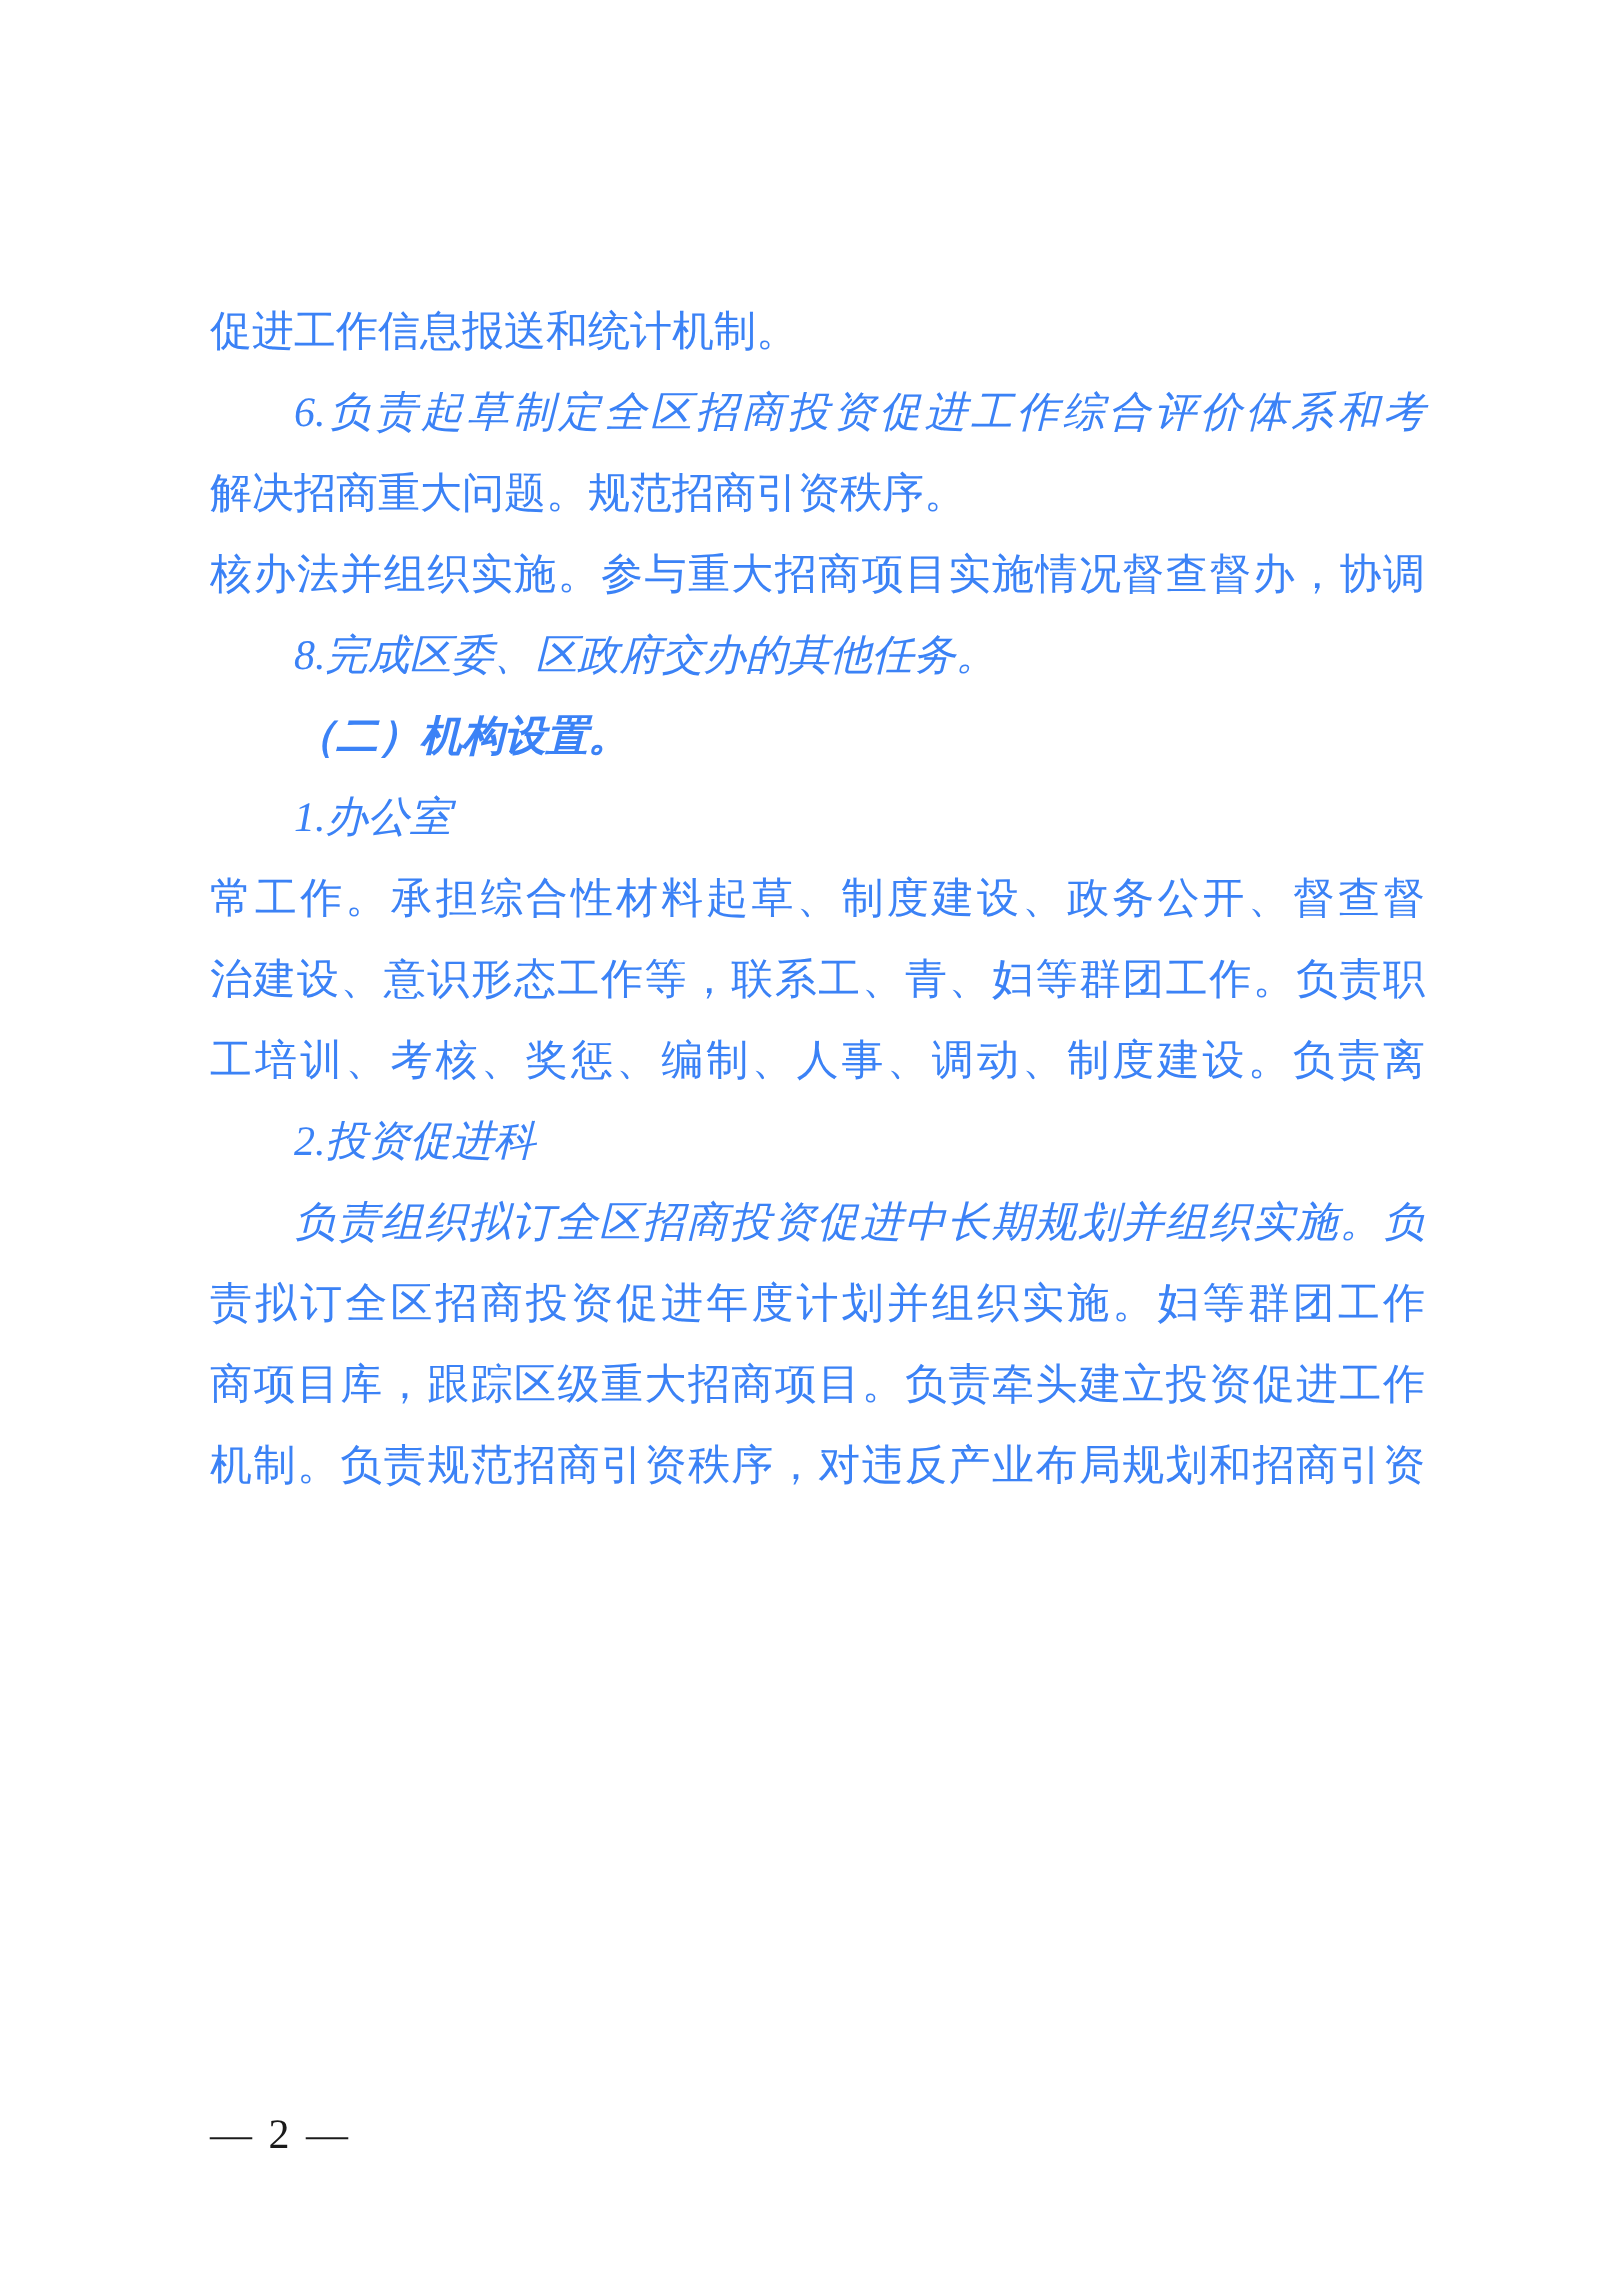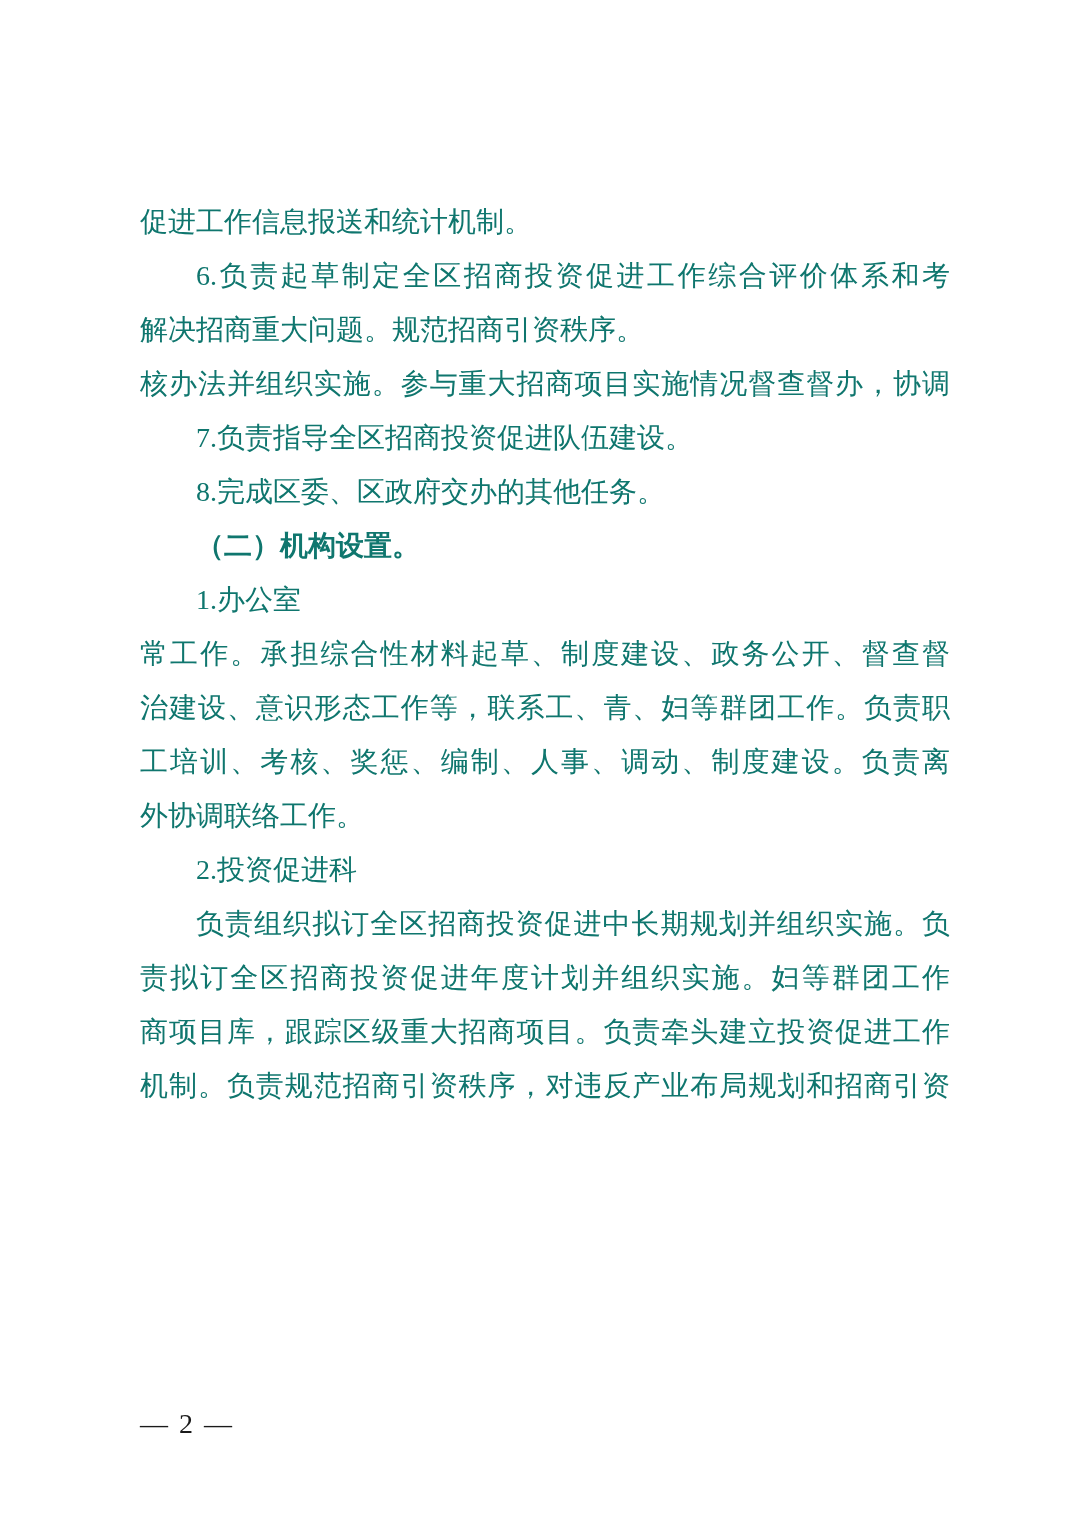--- a/index.html
+++ b/index.html
@@ -19,32 +19,33 @@
   .body-text {
     position: absolute;
     left: 140px;
     top: 195px;
     width: 810px;
   }
   .ln {
     font-size: 28px;
     line-height: 54px;
     height: 54px;
-    color: #0f766e;
+    color: #3b82f6;
     text-align: left;
     white-space: normal;
   }
   
   .j {
     text-align: justify;
     text-align-last: justify;
   }
   
   .ind {
     text-indent: 2em;
+    font-style: italic;
   }
   
   .b {
     font-weight: bold;
   }
   .footer {
     position: absolute;
     left: 140px;
     top: 1404px;
     font-size: 28px;
@@ -56,28 +57,26 @@
 </head>
 <body>
 
 <div class="page">
 
   <div class="body-text">
     <div class="ln">促进工作信息报送和统计机制。</div>
     <div class="ln ind j">6.负责起草制定全区招商投资促进工作综合评价体系和考</div>
     <div class="ln">解决招商重大问题。规范招商引资秩序。</div>
     <div class="ln j">核办法并组织实施。参与重大招商项目实施情况督查督办，协调</div>
-    <div class="ln ind">7.负责指导全区招商投资促进队伍建设。</div>
     <div class="ln ind">8.完成区委、区政府交办的其他任务。</div>
     <div class="ln ind b">（二）机构设置。</div>
     <div class="ln ind">1.办公室</div>
     <div class="ln j">常工作。承担综合性材料起草、制度建设、政务公开、督查督</div>
     <div class="ln j">治建设、意识形态工作等，联系工、青、妇等群团工作。负责职</div>
     <div class="ln j">工培训、考核、奖惩、编制、人事、调动、制度建设。负责离</div>
-    <div class="ln">外协调联络工作。</div>
     <div class="ln ind">2.投资促进科</div>
     <div class="ln ind j">负责组织拟订全区招商投资促进中长期规划并组织实施。负</div>
     <div class="ln j">责拟订全区招商投资促进年度计划并组织实施。妇等群团工作</div>
     <div class="ln j">商项目库，跟踪区级重大招商项目。负责牵头建立投资促进工作</div>
     <div class="ln j">机制。负责规范招商引资秩序，对违反产业布局规划和招商引资</div>
   </div>
 
   <div class="footer">— 2 —</div>
 
 </div>

